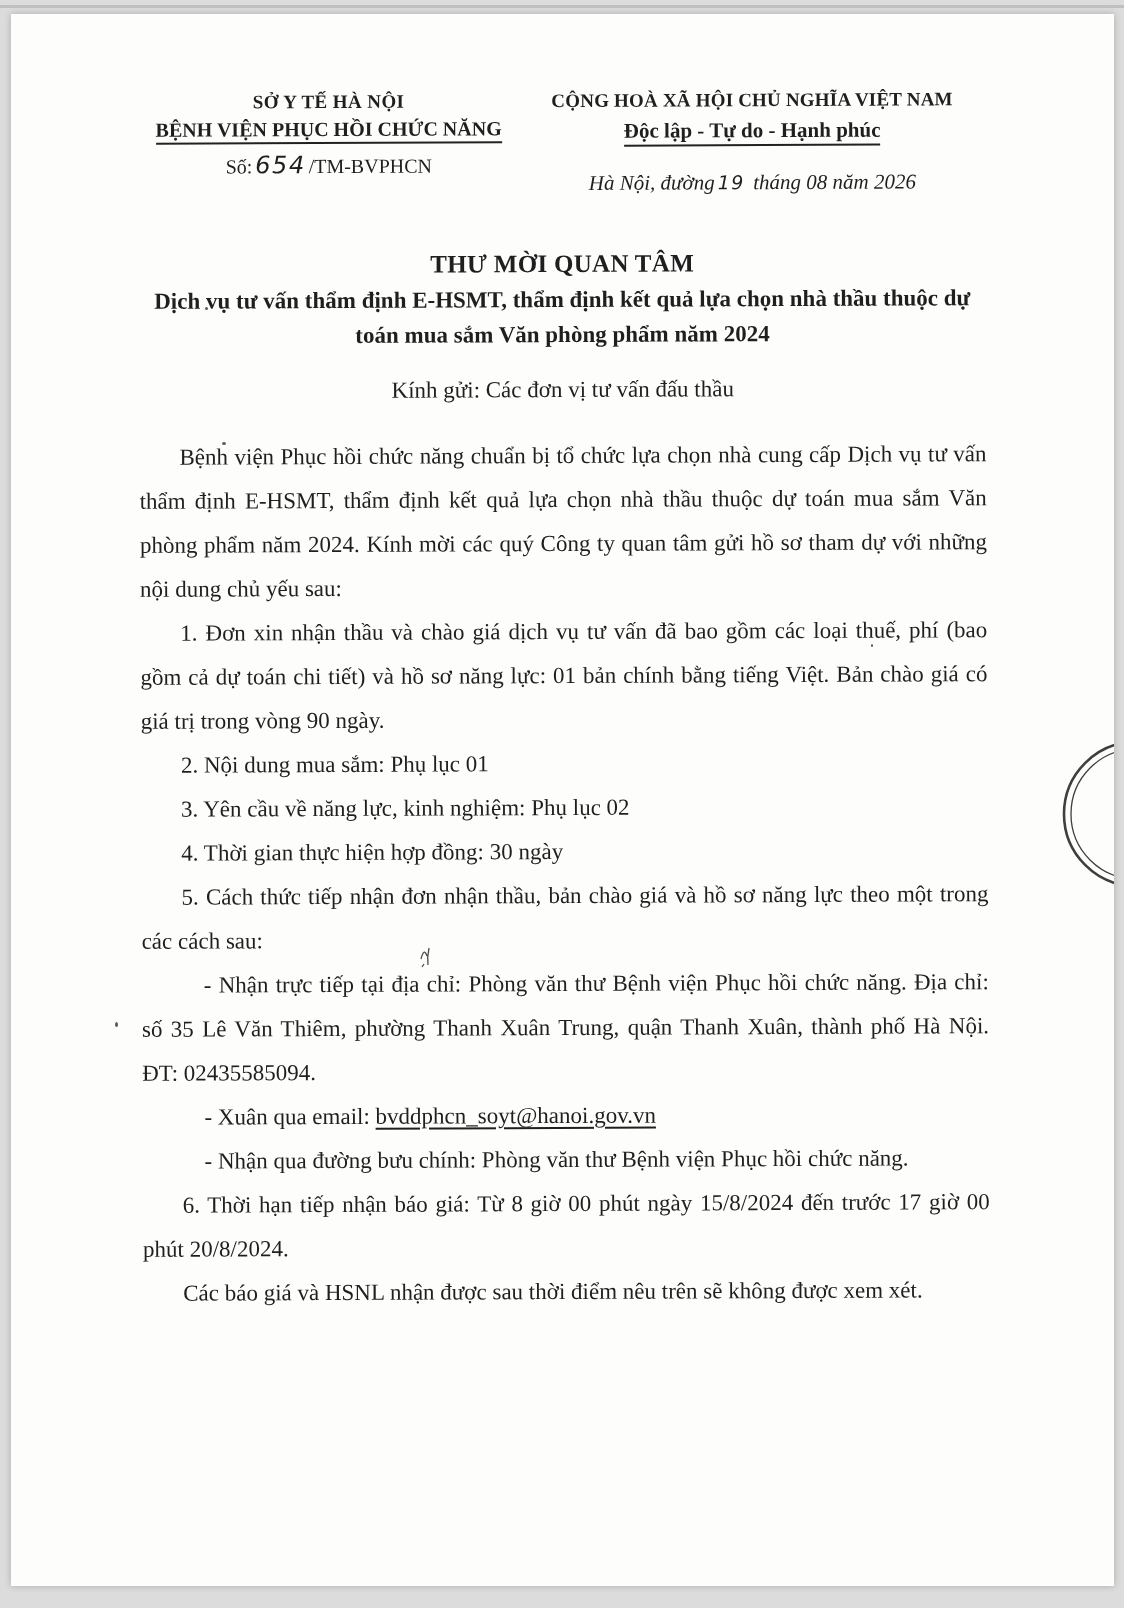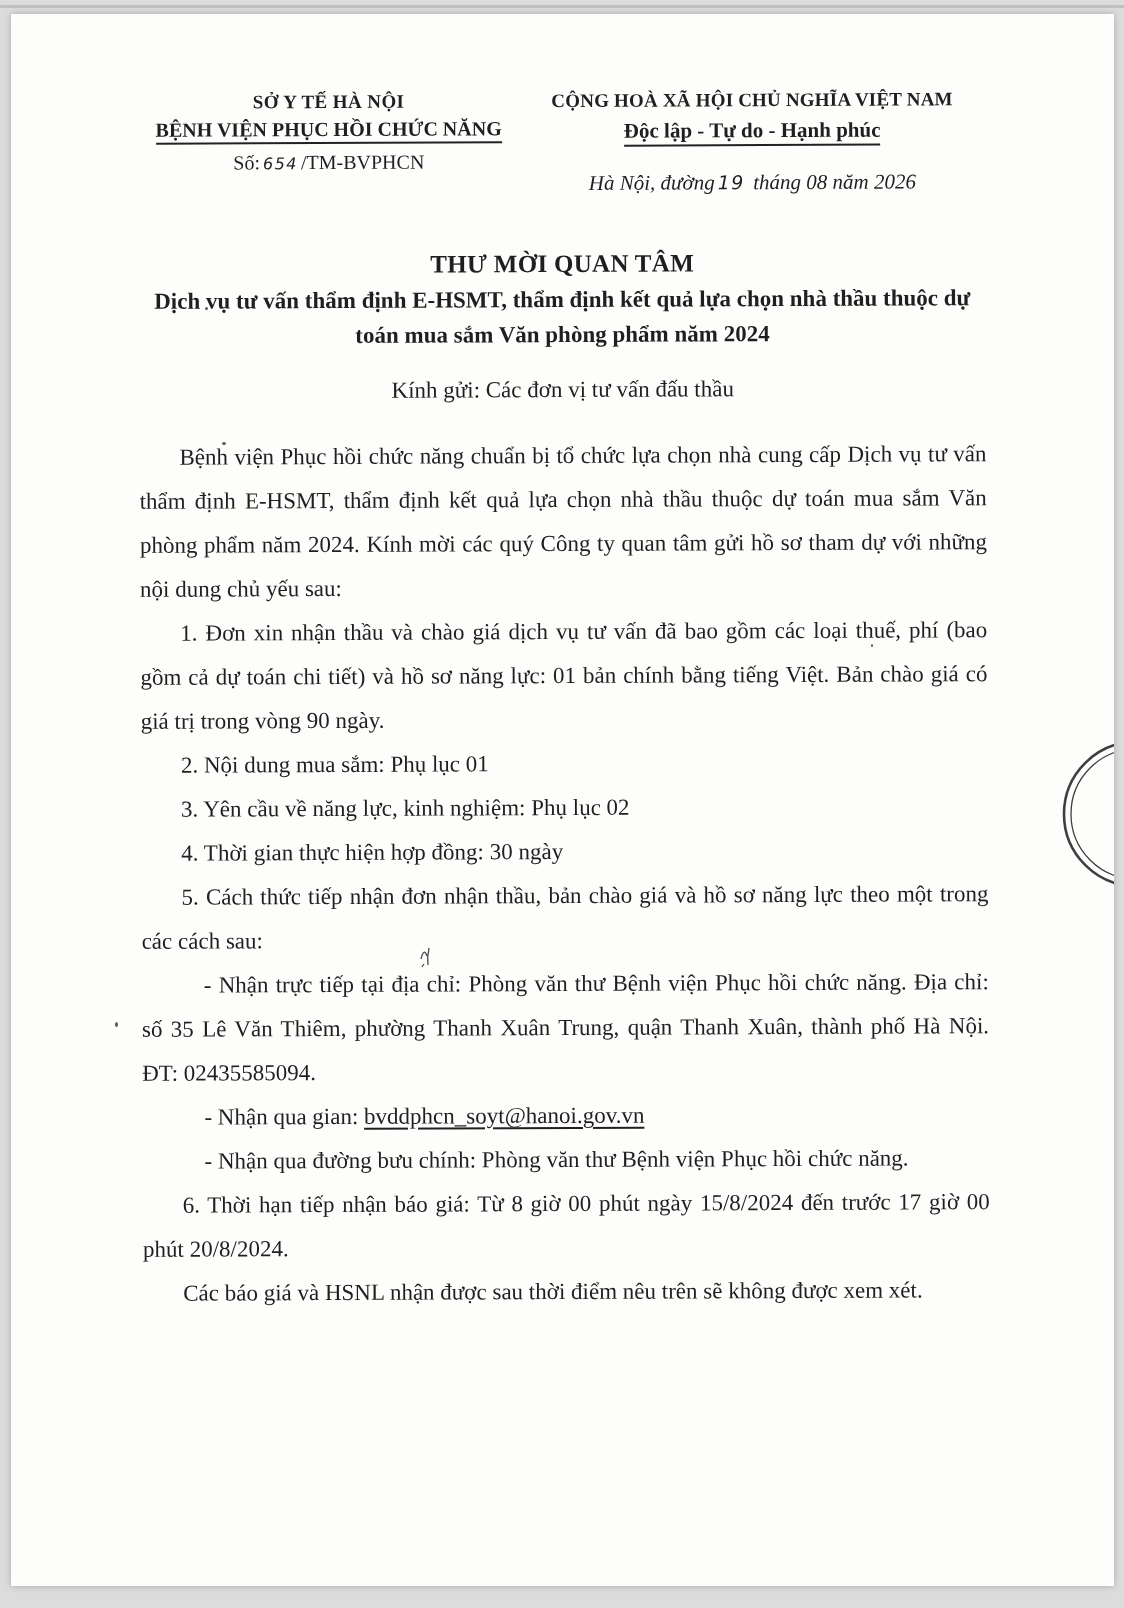--- a/index.html
+++ b/index.html
@@ -29,21 +29,21 @@
   }
   .header { display: flex; }
   .h-left  { width: 45%; text-align: center; }
   .h-right { width: 55%; text-align: center; }
   .h-left .l1 { font-size: 19px; font-weight: bold; letter-spacing: 0.4px; }
   .h-left .l2 { font-size: 20px; font-weight: bold; margin-top: 5px; }
   .h-left .l2 .u { border-bottom: 2px solid #222; padding-bottom: 2px; }
   .so-line { font-size: 20px; margin-top: 10px; }
   .hand {
     font-family: "DejaVu Sans", sans-serif;
-    font-style: italic; font-size: 16px; letter-spacing: 1.5px;
+    font-style: italic; font-size: 24px; letter-spacing: 1.5px;
     padding: 0 3px;
   }
   .h-right .l1 { font-size: 19px; font-weight: bold; letter-spacing: 0.2px; }
   .h-right .l2 { font-size: 21px; font-weight: bold; margin-top: 7px; }
   .h-right .l2 .u { border-bottom: 2px solid #222; padding-bottom: 2px; }
   .date-line { font-style: italic; font-size: 21px; margin-top: 27px; }
   .date-line .hand { font-size: 19px; }
 
   .title    { text-align: center; font-weight: bold; font-size: 25px; margin-top: 54px; letter-spacing: 0.3px; }
   .subtitle { text-align: center; font-weight: bold; font-size: 23px; line-height: 35px; margin-top: 4px; }
@@ -85,21 +85,21 @@
     <div class="salutation">Kính gửi: Các đơn vị tư vấn đấu thầu</div>
 
     <div class="bodytext">
       <p class="para">Bệnh viện Phục hồi chức năng chuẩn bị tổ chức lựa chọn nhà cung cấp Dịch vụ tư vấn thẩm định E-HSMT, thẩm định kết quả lựa chọn nhà thầu thuộc dự toán mua sắm Văn phòng phẩm năm 2024. Kính mời các quý Công ty quan tâm gửi hồ sơ tham dự với những nội dung chủ yếu sau:</p>
       <p class="para">1. Đơn xin nhận thầu và chào giá dịch vụ tư vấn đã bao gồm các loại thuế, phí (bao gồm cả dự toán chi tiết) và hồ sơ năng lực: 01 bản chính bằng tiếng Việt. Bản chào giá có giá trị trong vòng 90 ngày.</p>
       <p class="para">2. Nội dung mua sắm: Phụ lục 01</p>
       <p class="para">3. Yên cầu về năng lực, kinh nghiệm: Phụ lục 02</p>
       <p class="para">4. Thời gian thực hiện hợp đồng: 30 ngày</p>
       <p class="para">5. Cách thức tiếp nhận đơn nhận thầu, bản chào giá và hồ sơ năng lực theo một trong các cách sau:</p>
       <p class="para dash">- Nhận trực tiếp tại địa chỉ: Phòng văn thư Bệnh viện Phục hồi chức năng. Địa chỉ: số 35 Lê Văn Thiêm, phường Thanh Xuân Trung, quận Thanh Xuân, thành phố Hà Nội. ĐT: 02435585094.</p>
-      <p class="para dash"><span>- Nhận qua gian: </span><span class="email">bvddphcn_soyt@hanoi.gov.vn</span></p>
+      <p class="para dash"><span>- Xuân qua email: </span><span class="email">bvddphcn_soyt@hanoi.gov.vn</span></p>
       <p class="para dash">- Nhận qua đường bưu chính: Phòng văn thư Bệnh viện Phục hồi chức năng.</p>
       <p class="para">6. Thời hạn tiếp nhận báo giá: Từ 8 giờ 00 phút ngày 15/8/2024 đến trước 17 giờ 00 phút 20/8/2024.</p>
       <p class="para">Các báo giá và HSNL nhận được sau thời điểm nêu trên sẽ không được xem xét.</p>
     </div>
   </div>
 
   <svg class="stamp" viewBox="0 0 54 172" xmlns="http://www.w3.org/2000/svg">
     <circle cx="76" cy="86" r="72" fill="none" stroke="#3f3f3f" stroke-width="2.6"></circle>
     <circle cx="76" cy="86" r="65" fill="none" stroke="#3f3f3f" stroke-width="1.3"></circle>
     <path id="tp" d="M76 138 A52 52 0 0 0 76 34" fill="none"></path>

